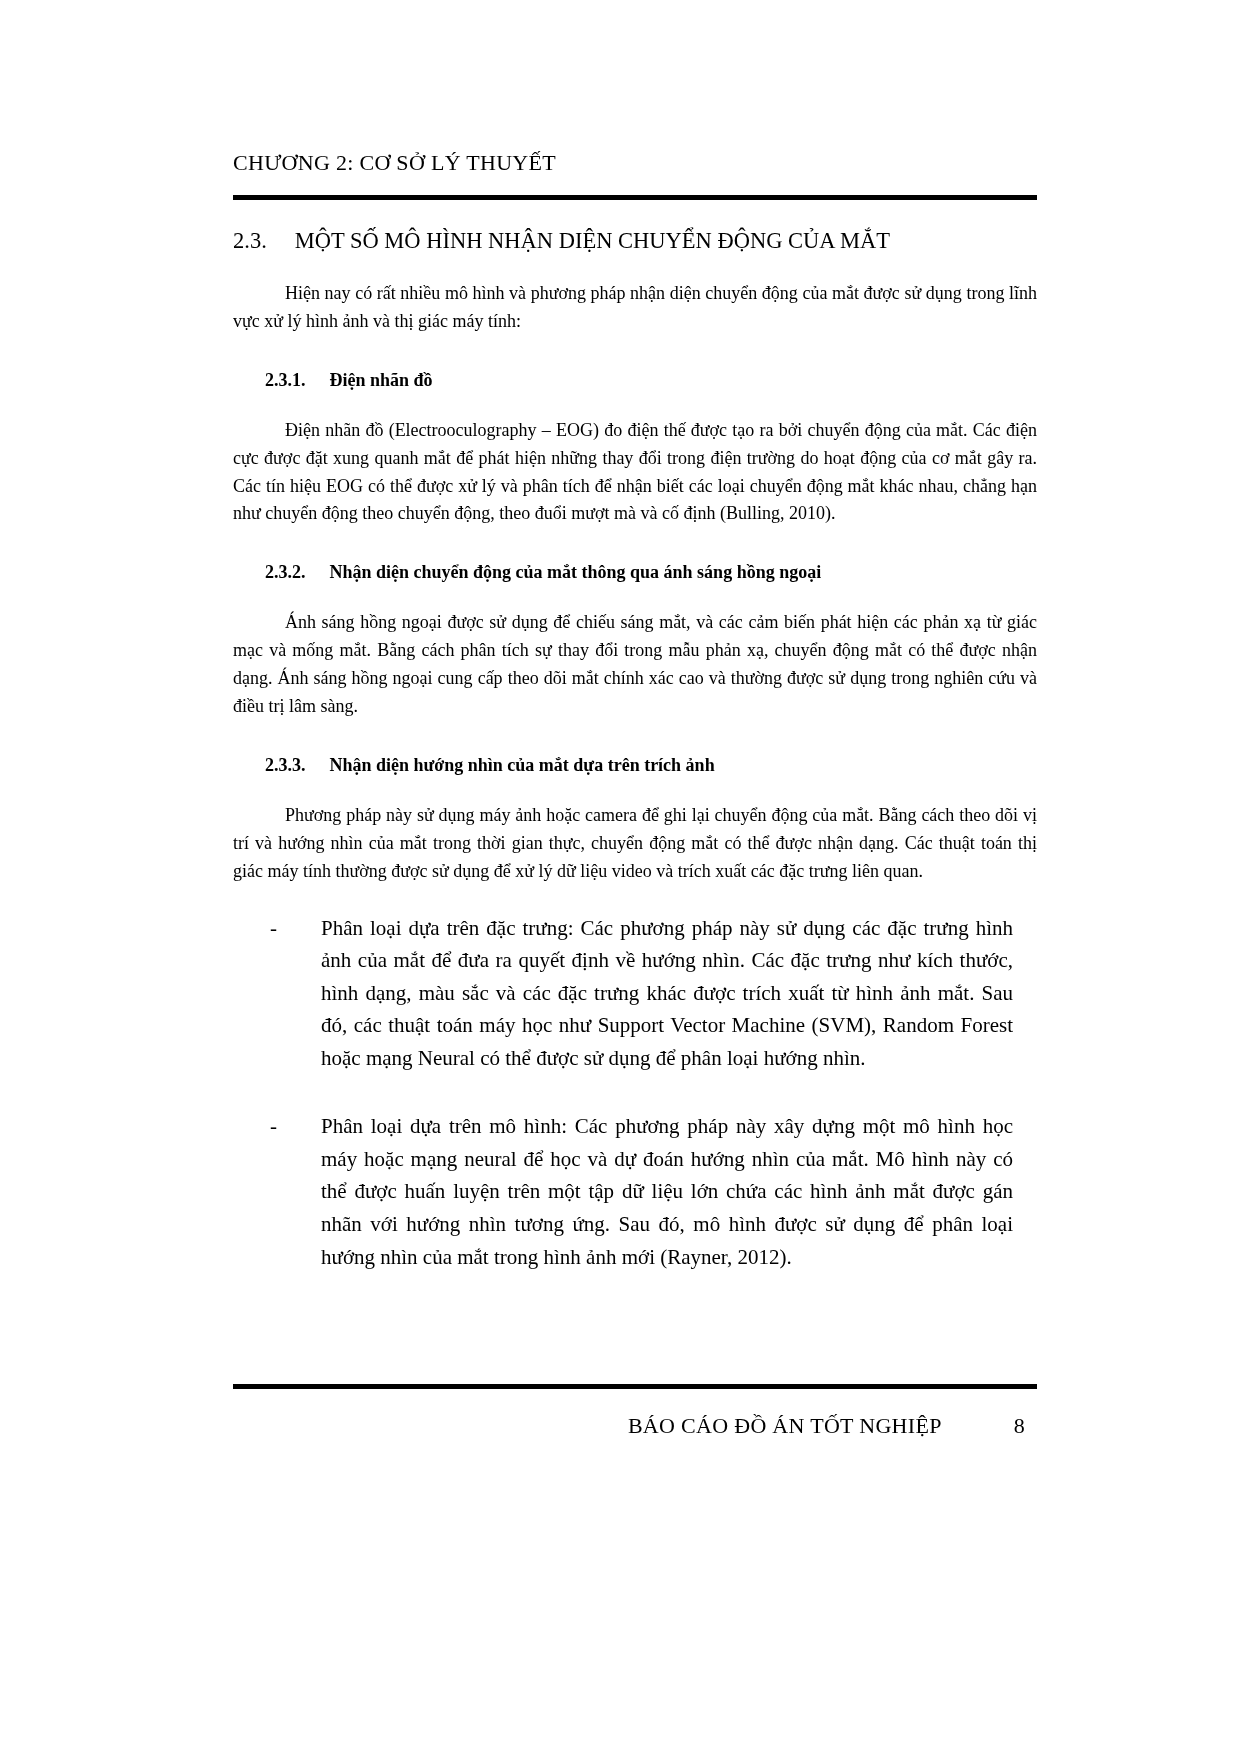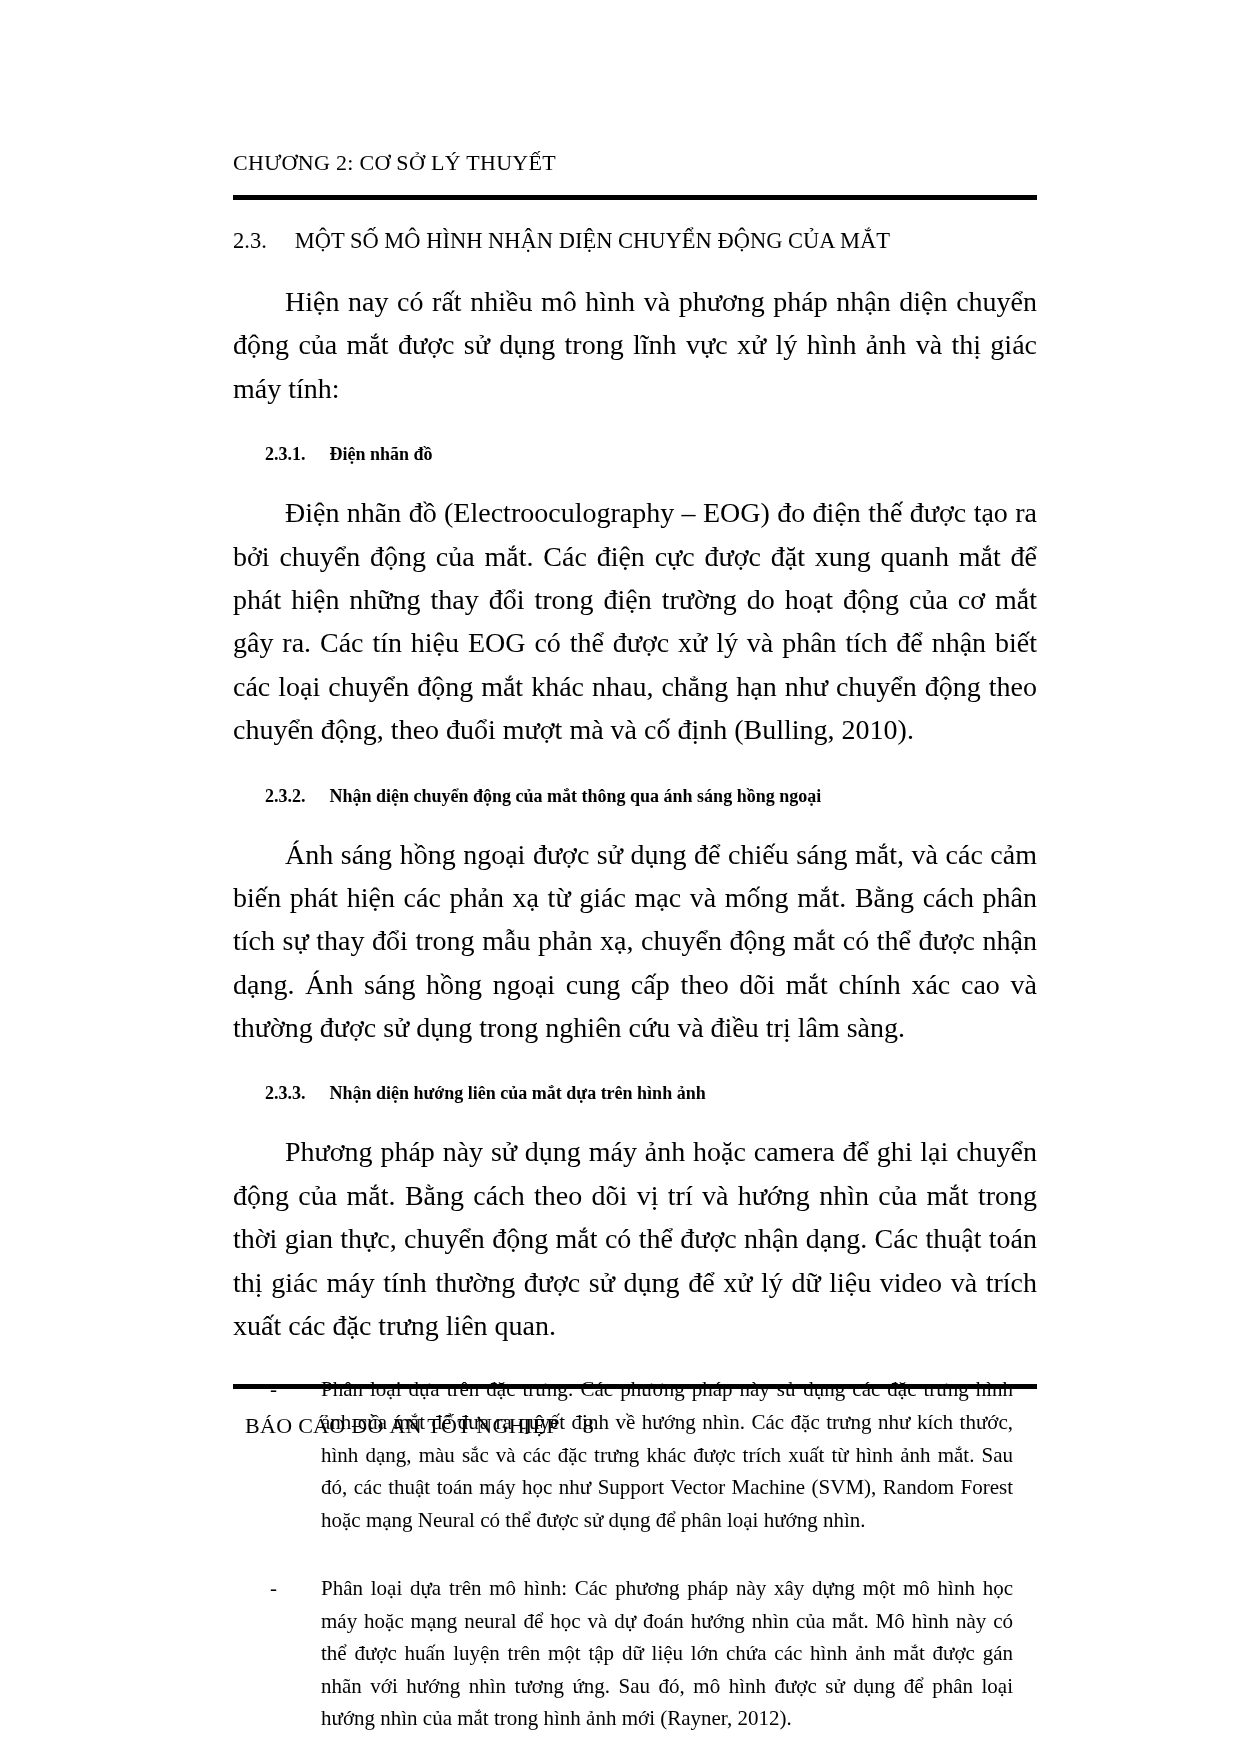--- a/index.html
+++ b/index.html
@@ -34,21 +34,21 @@
     margin: 6px 0 14px 0;
   }
   .section-heading .h-num { display: inline-block; margin-right: 16px; }
   .subsection-heading {
     font-weight: bold;
     font-size: 18px;
     margin: 22px 0 14px 32px;
   }
   .subsection-heading .h-num { display: inline-block; margin-right: 12px; }
   p.body-par {
-    font-size: 28px;
+    font-size: 18px;
     line-height: 1.55;
     text-align: justify;
     text-indent: 52px;
     margin-bottom: 10px;
   }
   .list-block { margin-top: 14px; }
   .list-item {
     display: flex;
     margin-left: 25px;
     font-size: 21px;
@@ -68,23 +68,24 @@
     top: 1336px;
     width: 828px;
   }
   .footer-rule {
     height: 5px;
     background: #000000;
     margin-bottom: 9px;
   }
   .footer-row {
     display: flex;
-    justify-content: flex-start;
+    justify-content: flex-end;
     font-size: 22px;
     letter-spacing: 0.3px;
+    gap: 48px;
   }
 </style>
 </head>
 <body>
 
 <div class="page-content">
 
   <div class="running-header">CHƯƠNG 2: CƠ SỞ LÝ THUYẾT</div>
   <div class="header-rule"></div>
 
@@ -98,21 +99,21 @@
     <span class="h-num">2.3.1.</span><span>Điện nhãn đồ</span>
   </div>
   <p class="body-par">Điện nhãn đồ (Electrooculography – EOG) đo điện thế được tạo ra bởi chuyển động của mắt. Các điện cực được đặt xung quanh mắt để phát hiện những thay đổi trong điện trường do hoạt động của cơ mắt gây ra. Các tín hiệu EOG có thể được xử lý và phân tích để nhận biết các loại chuyển động mắt khác nhau, chẳng hạn như chuyển động theo chuyển động, theo đuổi mượt mà và cố định (Bulling, 2010).</p>
 
   <div class="subsection-heading">
     <span class="h-num">2.3.2.</span><span>Nhận diện chuyển động của mắt thông qua ánh sáng hồng ngoại</span>
   </div>
   <p class="body-par">Ánh sáng hồng ngoại được sử dụng để chiếu sáng mắt, và các cảm biến phát hiện các phản xạ từ giác mạc và mống mắt. Bằng cách phân tích sự thay đổi trong mẫu phản xạ, chuyển động mắt có thể được nhận dạng. Ánh sáng hồng ngoại cung cấp theo dõi mắt chính xác cao và thường được sử dụng trong nghiên cứu và điều trị lâm sàng.</p>
 
   <div class="subsection-heading">
-    <span class="h-num">2.3.3.</span><span>Nhận diện hướng liên của mắt dựa trên hình ảnh</span>
+    <span class="h-num">2.3.3.</span><span>Nhận diện hướng nhìn của mắt dựa trên trích ảnh</span>
   </div>
   <p class="body-par">Phương pháp này sử dụng máy ảnh hoặc camera để ghi lại chuyển động của mắt. Bằng cách theo dõi vị trí và hướng nhìn của mắt trong thời gian thực, chuyển động mắt có thể được nhận dạng. Các thuật toán thị giác máy tính thường được sử dụng để xử lý dữ liệu video và trích xuất các đặc trưng liên quan.</p>
 
 
   <div class="list-block">
     <div class="list-item">
       <span class="dash">-</span>
       <span class="li-text">Phân loại dựa trên đặc trưng: Các phương pháp này sử dụng các đặc trưng hình ảnh của mắt để đưa ra quyết định về hướng nhìn. Các đặc trưng như kích thước, hình dạng, màu sắc và các đặc trưng khác được trích xuất từ hình ảnh mắt. Sau đó, các thuật toán máy học như Support Vector Machine (SVM), Random Forest hoặc mạng Neural có thể được sử dụng để phân loại hướng nhìn.</span>
     </div>
     <div class="list-item">

